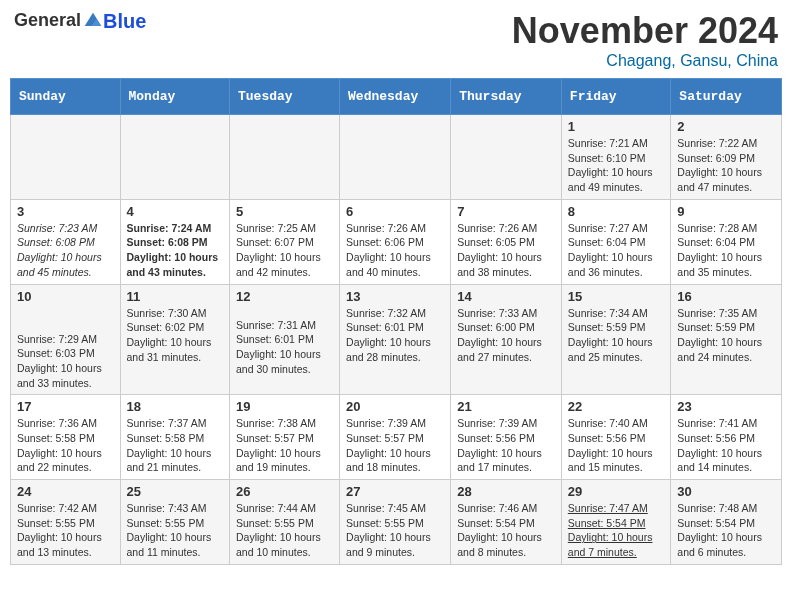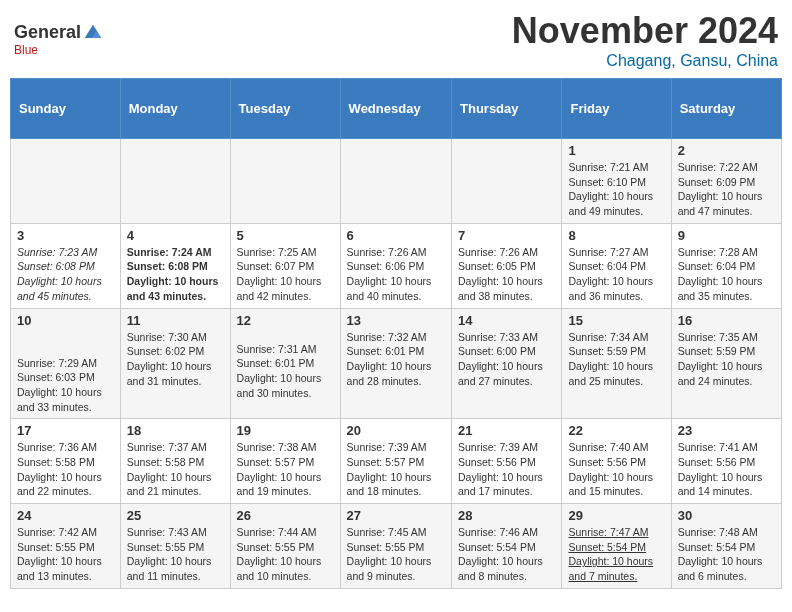--- a/index.html
+++ b/index.html
@@ -12,37 +12,36 @@
     }
     .header {
       display: flex;
       justify-content: space-between;
       align-items: flex-start;
       margin-bottom: 8px;
       padding: 0 4px;
     }
     .logo {
       display: flex;
-      flex-direction: column;
+      flex-direction: row;
       align-items: flex-start;
-      margin-top: 12px;
     }
     .logo-text {
       display: flex;
       align-items: center;
     }
     .logo-general {
       font-size: 18px;
       font-weight: bold;
       color: #333;
     }
     .logo-blue {
-      font-size: 12px;
-      font-weight: normal;
-      color: #b91c1c;
+      font-size: 20px;
+      font-weight: bold;
+      color: #1d4ed8;
     }
     .logo-icon {
       width: 20px;
       height: 20px;
       margin-left: 2px;
     }
     .title-section {
       text-align: right;
     }
     .month-title {
@@ -55,23 +54,24 @@
       color: #0369a1;
     }
     .calendar {
       width: 100%;
       border-collapse: collapse;
     }
     .calendar thead th {
       background-color: #3a7abf;
       color: white;
       text-align: left;
-      padding: 22px 8px;
+      padding: 10px 8px;
       font-size: 13px;
       border: 1px solid #5590cc;
+      font-family: Liberation Mono, monospace;
     }
     .calendar tbody td {
       border: 1px solid #ccc;
       vertical-align: top;
       padding: 4px 6px;
       width: 113px;
       min-height: 80px;
       font-size: 11px;
       color: #333;
       background: #fff;

